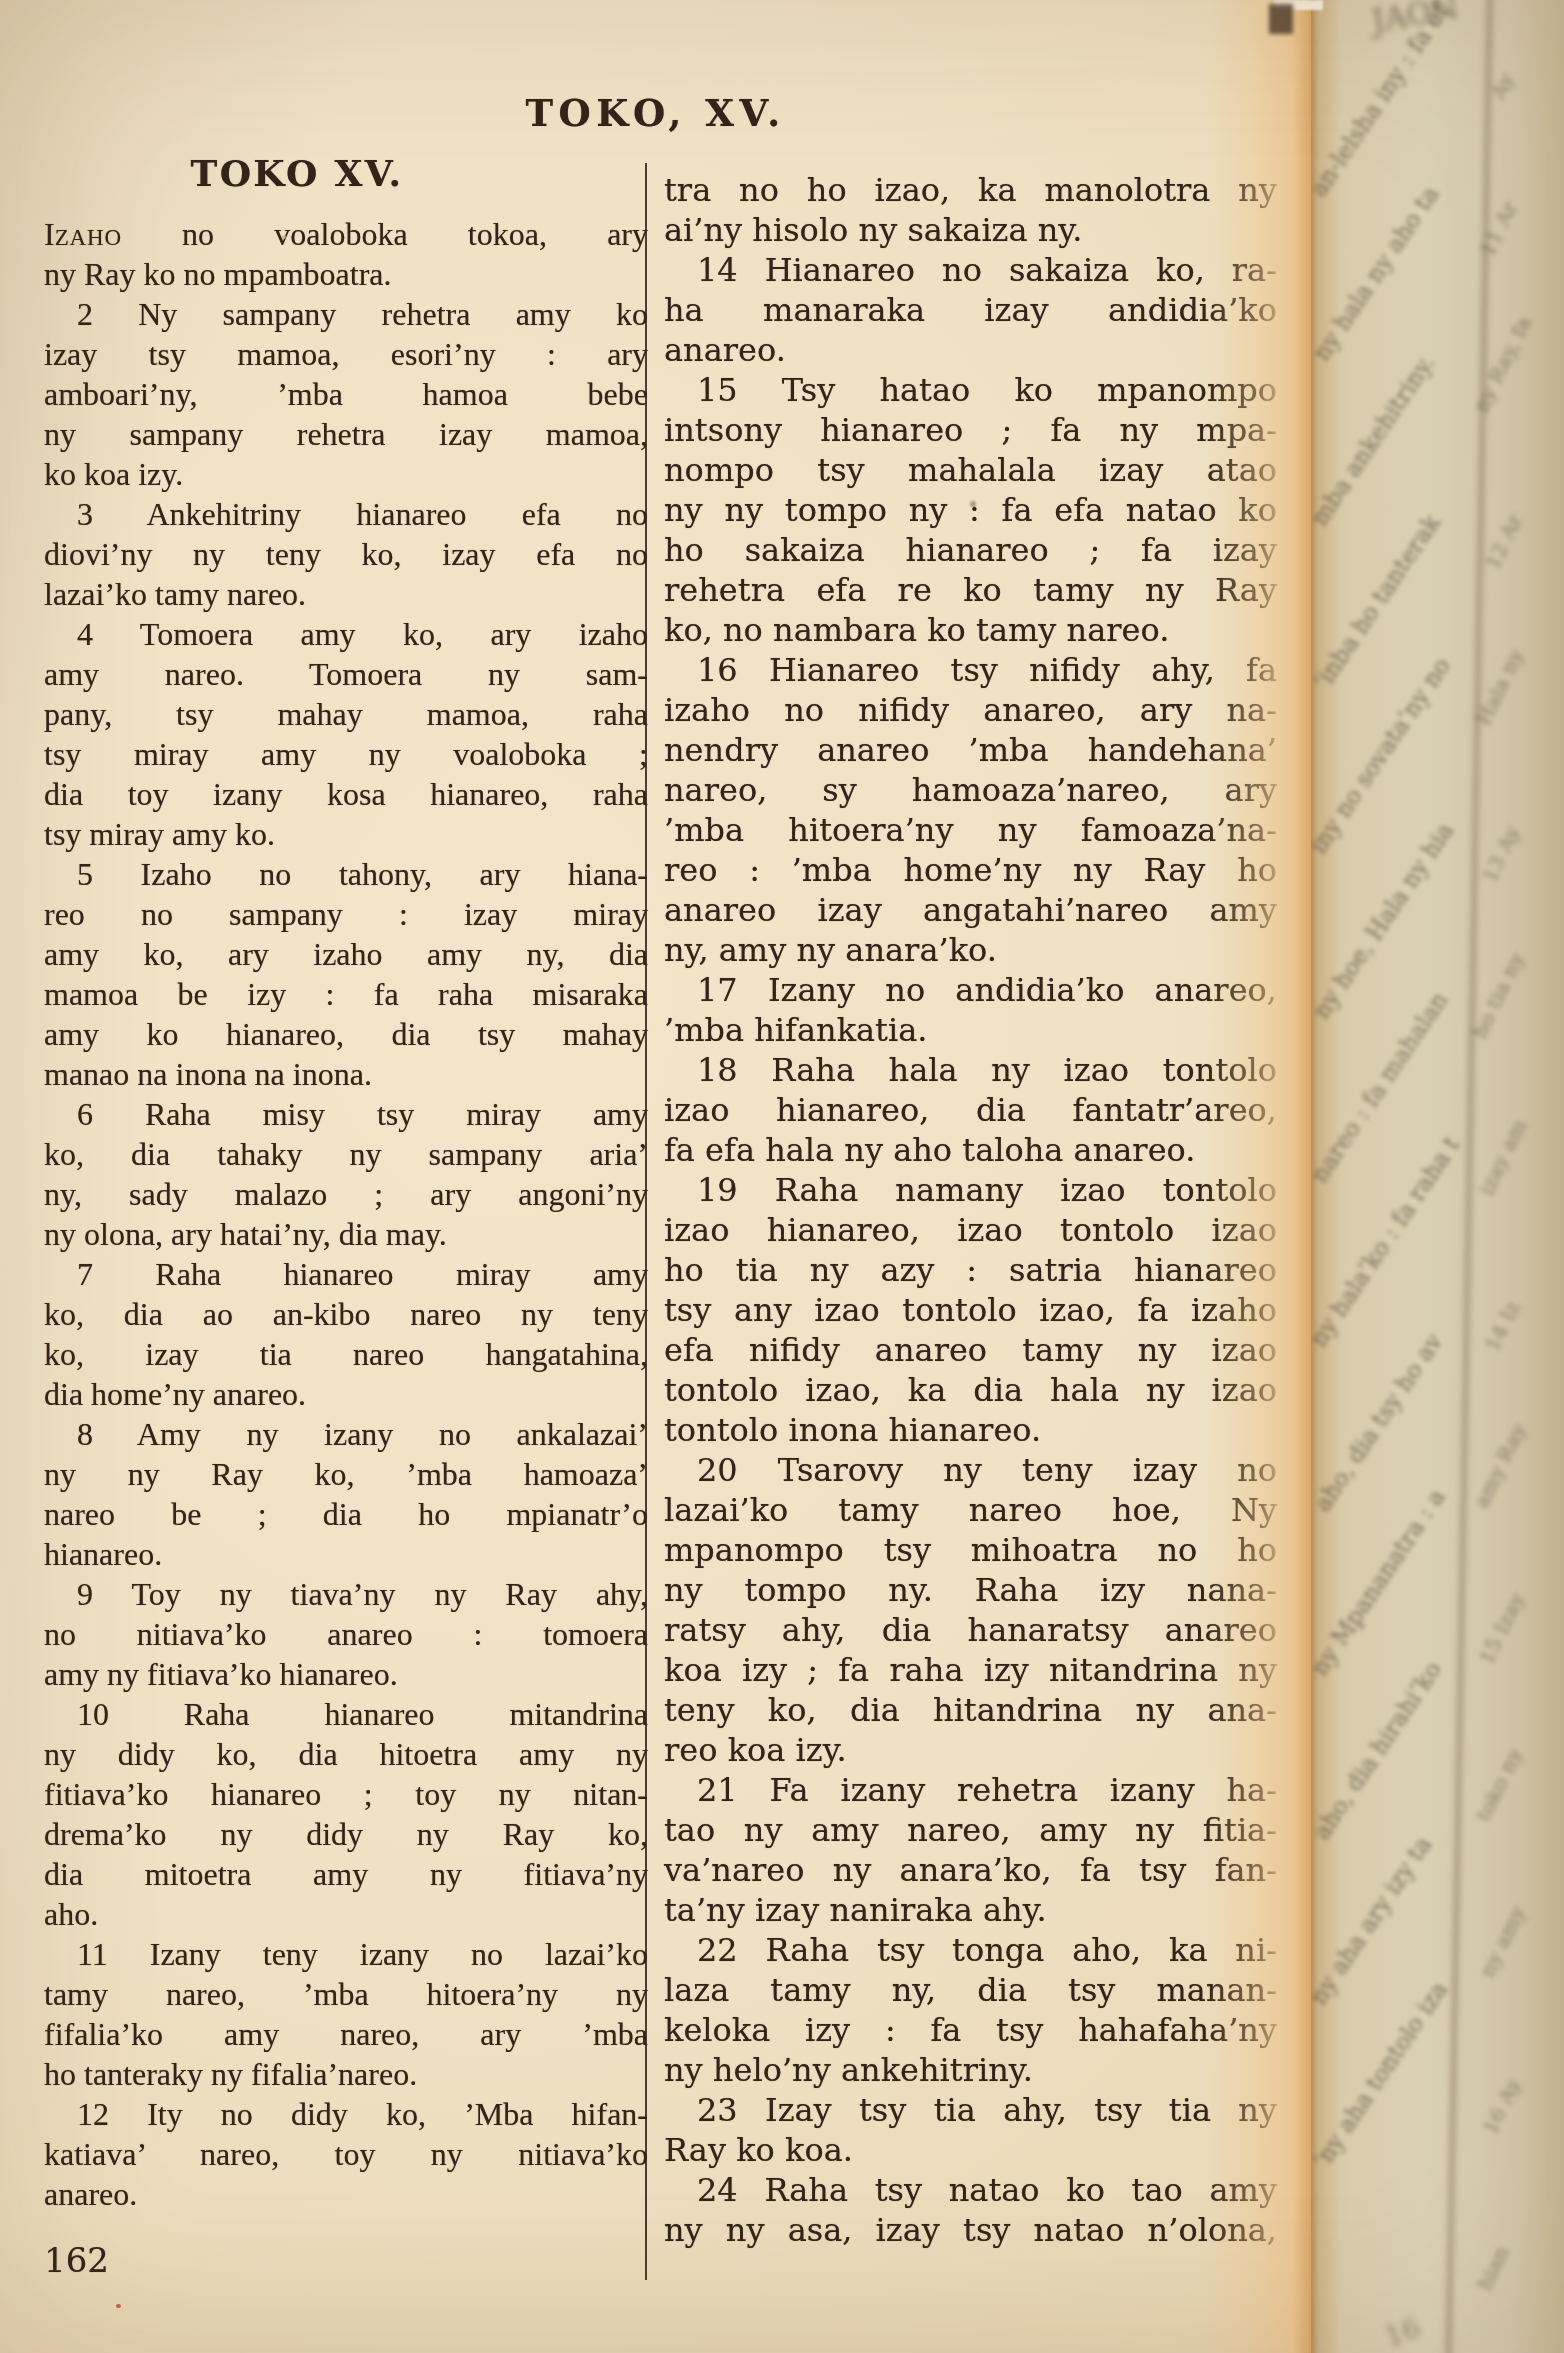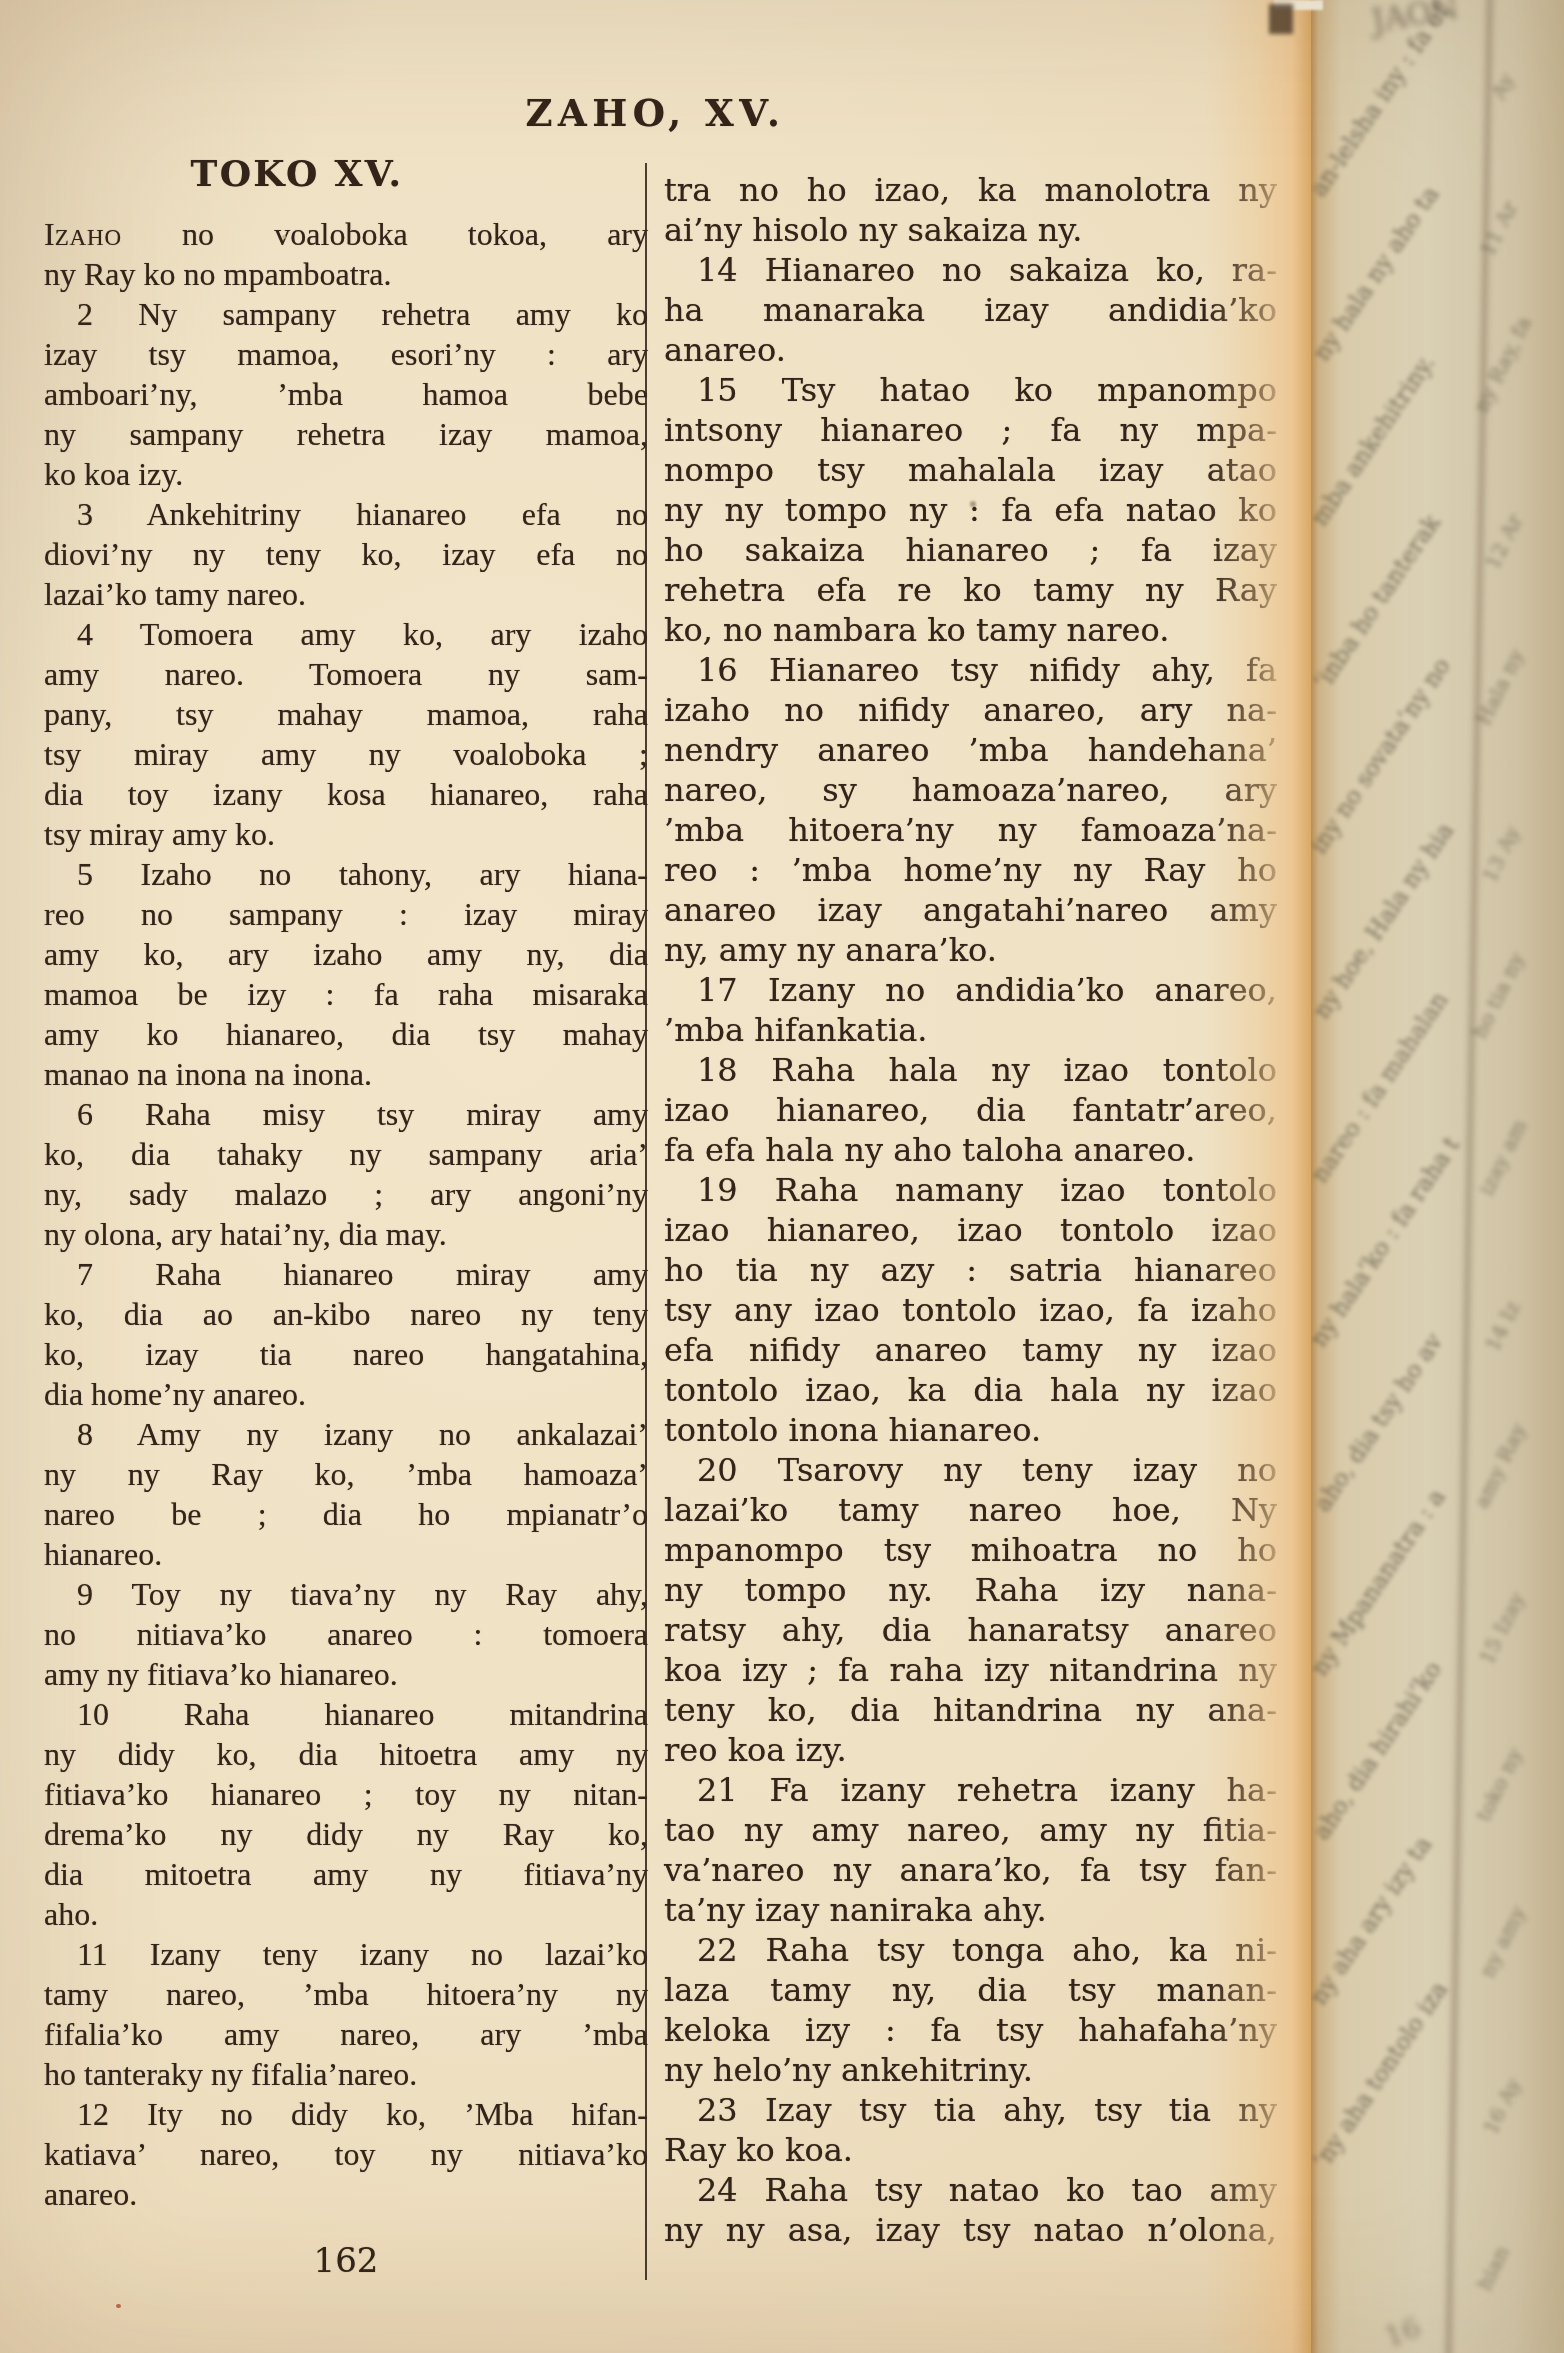--- a/index.html
+++ b/index.html
@@ -58,37 +58,37 @@
     text-align:justify;text-align-last:justify;
   }
   .ln.end{text-align:left;text-align-last:left;}
   .ln.in{text-indent:33px;}
   .sc{font-size:0.72em;letter-spacing:0.8px;}
   .col-rule{
     position:absolute;left:645px;top:163px;width:2.3px;height:2117px;
     background:rgba(46,32,20,.85);
   }
   .page-number{
-    position:absolute;left:44px;top:2240px;width:604px;text-align:center;
+    position:absolute;left:44px;top:2240px;width:604px;
     font-size:34px;
   }
   .speck{position:absolute;border-radius:50%;}
   .speck1{left:116px;top:2304px;width:4.7px;height:3.9px;background:#b4482e;opacity:.8;}
   .speck2{left:970px;top:501px;width:6.3px;height:5.5px;background:#57432c;opacity:.45;filter:blur(0.8px);}
   .speck3{left:282px;top:235px;width:3.9px;height:3.9px;background:#c9b089;opacity:.8;}
   .vignette{position:absolute;left:0;top:0;width:1565px;height:2354px;pointer-events:none;
     box-shadow:inset 0 0 172px rgba(96,66,34,.14);}
 </style>
 </head>
 <body>
 
 <div class="photo">
 
   <div class="page-main">
-    <div class="running-head ink">ZAHO, XV.</div>
+    <div class="running-head ink">TOKO, XV.</div>
     <div class="chapter-head ink">TOKO XV.</div>
     <div class="col-rule"></div>
     <div class="col col-left">
         <div class="ln"><span>I</span><span class="sc">ZAHO</span> no voaloboka tokoa, ary</div>
         <div class="ln end">ny Ray ko no mpamboatra.</div>
         <div class="ln in">2 Ny sampany rehetra amy ko</div>
         <div class="ln">izay tsy mamoa, esori’ny : ary</div>
         <div class="ln">amboari’ny, ’mba hamoa bebe</div>
         <div class="ln">ny sampany rehetra izay mamoa,</div>
         <div class="ln end">ko koa izy.</div>

